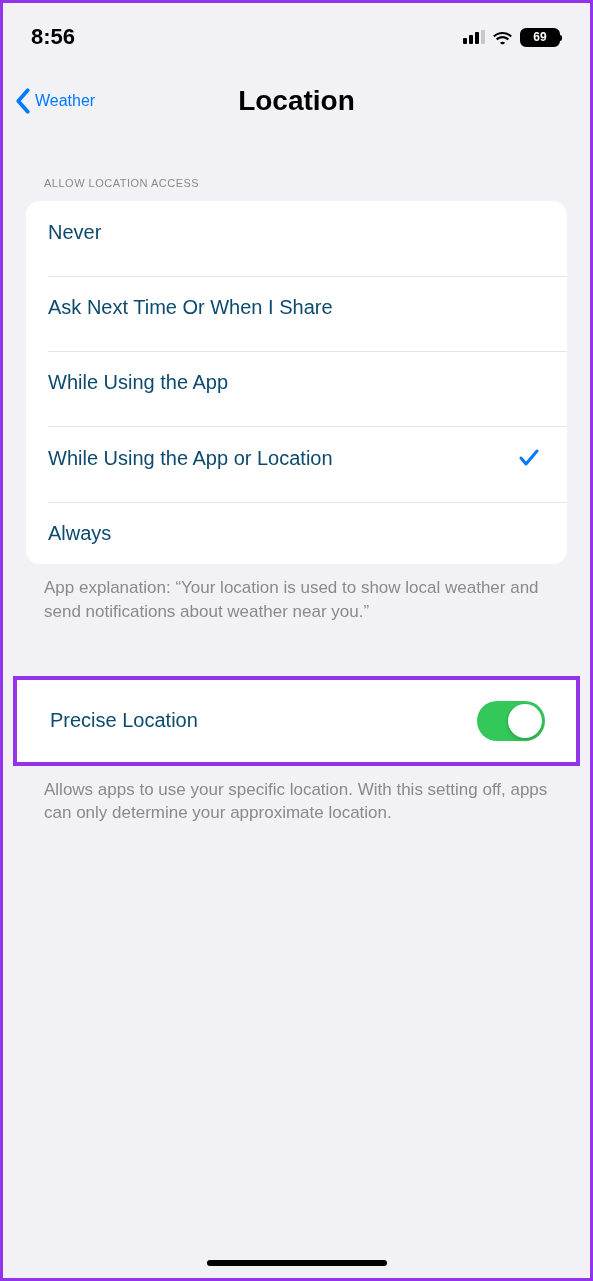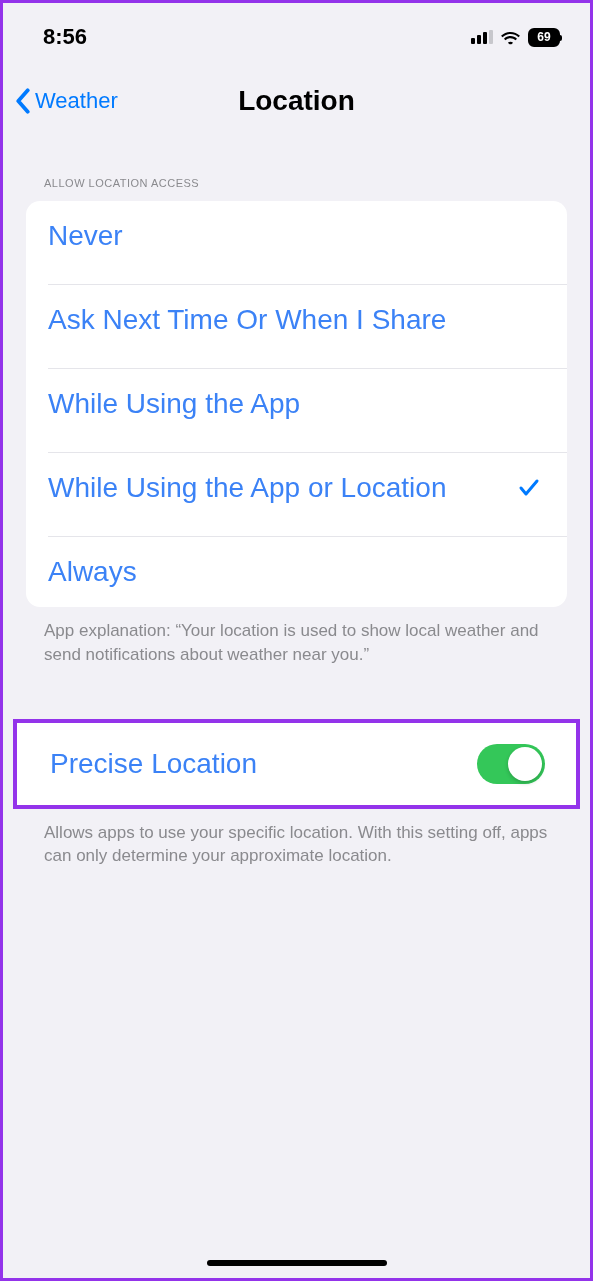--- a/index.html
+++ b/index.html
@@ -14,21 +14,21 @@
       height: 1281px;
       background: #f2f1f6;
       border: 3px solid #9333ea;
       position: relative;
       overflow: hidden;
     }
     .status-bar {
       display: flex;
       justify-content: space-between;
       align-items: center;
-      padding: 18px 30px 10px 40px;
+      padding: 18px 30px 10px 28px;
       height: 60px;
     }
     .status-time {
       font-size: 22px;
       font-weight: 600;
       color: #000;
     }
     .status-icons {
       display: flex;
       align-items: center;
@@ -48,21 +48,21 @@
     .cell-bar:nth-child(1){height:6px}
     .cell-bar:nth-child(2){height:9px}
     .cell-bar:nth-child(3){height:12px}
     .cell-bar:nth-child(4){height:14px;background:#c7c7cc}
     .wifi-icon svg {
       width: 21px;
       height: 16px;
       display: block;
     }
     .battery-icon {
-      width: 32px;
+      width: 40px;
       height: 19px;
       border: 2px solid #000;
       border-radius: 6px;
       position: relative;
       display: flex;
       align-items: center;
       justify-content: center;
       background: #000;
     }
     .battery-icon::after {
@@ -84,21 +84,21 @@
       display: flex;
       align-items: center;
       padding: 24px 18px 12px 18px;
       position: relative;
       height: 64px;
     }
     .back-button {
       display: flex;
       align-items: center;
       color: #007aff;
-      font-size: 22px;
+      font-size: 16px;
       font-weight: 400;
       cursor: pointer;
       position: absolute;
       left: 12px;
     }
     .chevron-left {
       width: 16px;
       height: 26px;
       margin-right: 4px;
     }
@@ -136,23 +136,23 @@
     .list-row + .list-row {
       border-top: 1px solid #e5e5ea;
       margin-left: 22px;
       padding-left: 0;
       margin-top: 13px;
     }
     .list-row + .list-row .row-label{
       margin-left: 0;
     }
     .row-label {
-      font-size: 28px;
-      font-weight: 400;
-      color: #3b82f6;
+      font-size: 20px;
+      font-weight: 400;
+      color: #0c4a6e;
     }
     .checkmark {
       color: #007aff;
       width: 24px;
       height: 24px;
       margin-right: 6px;
     }
     .footer-text {
       font-size: 17px;
       font-weight: 400;

